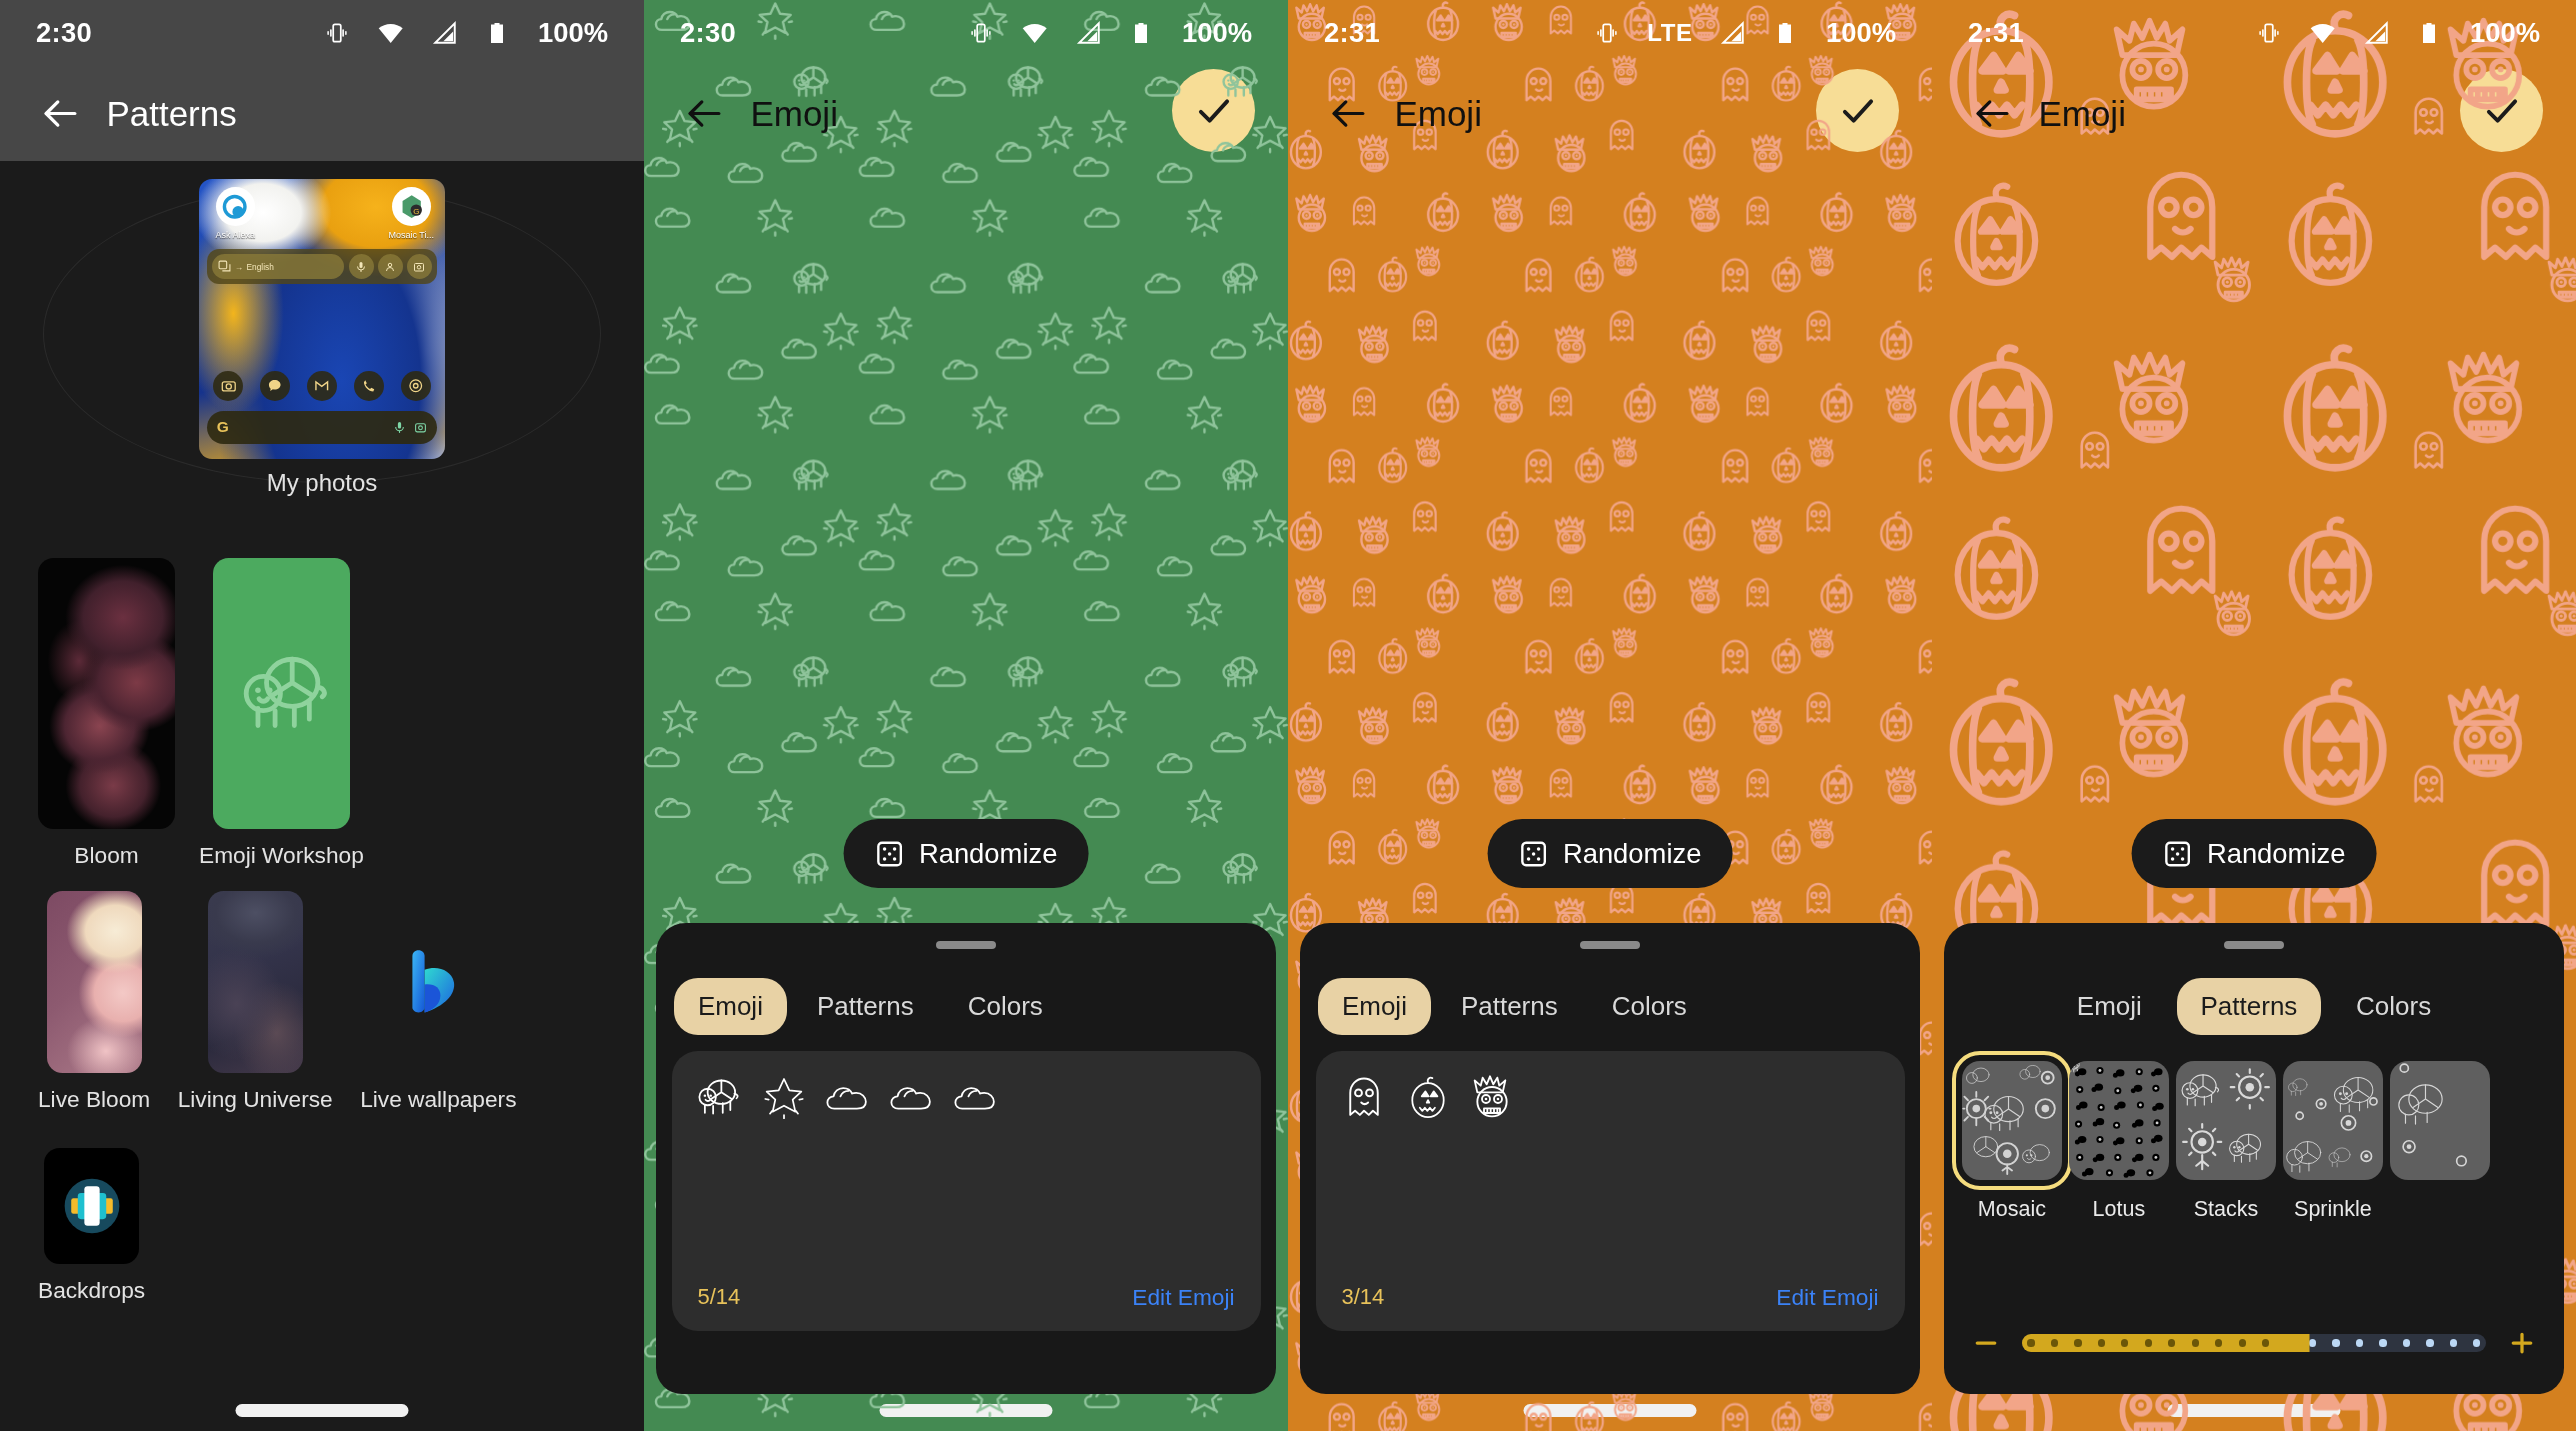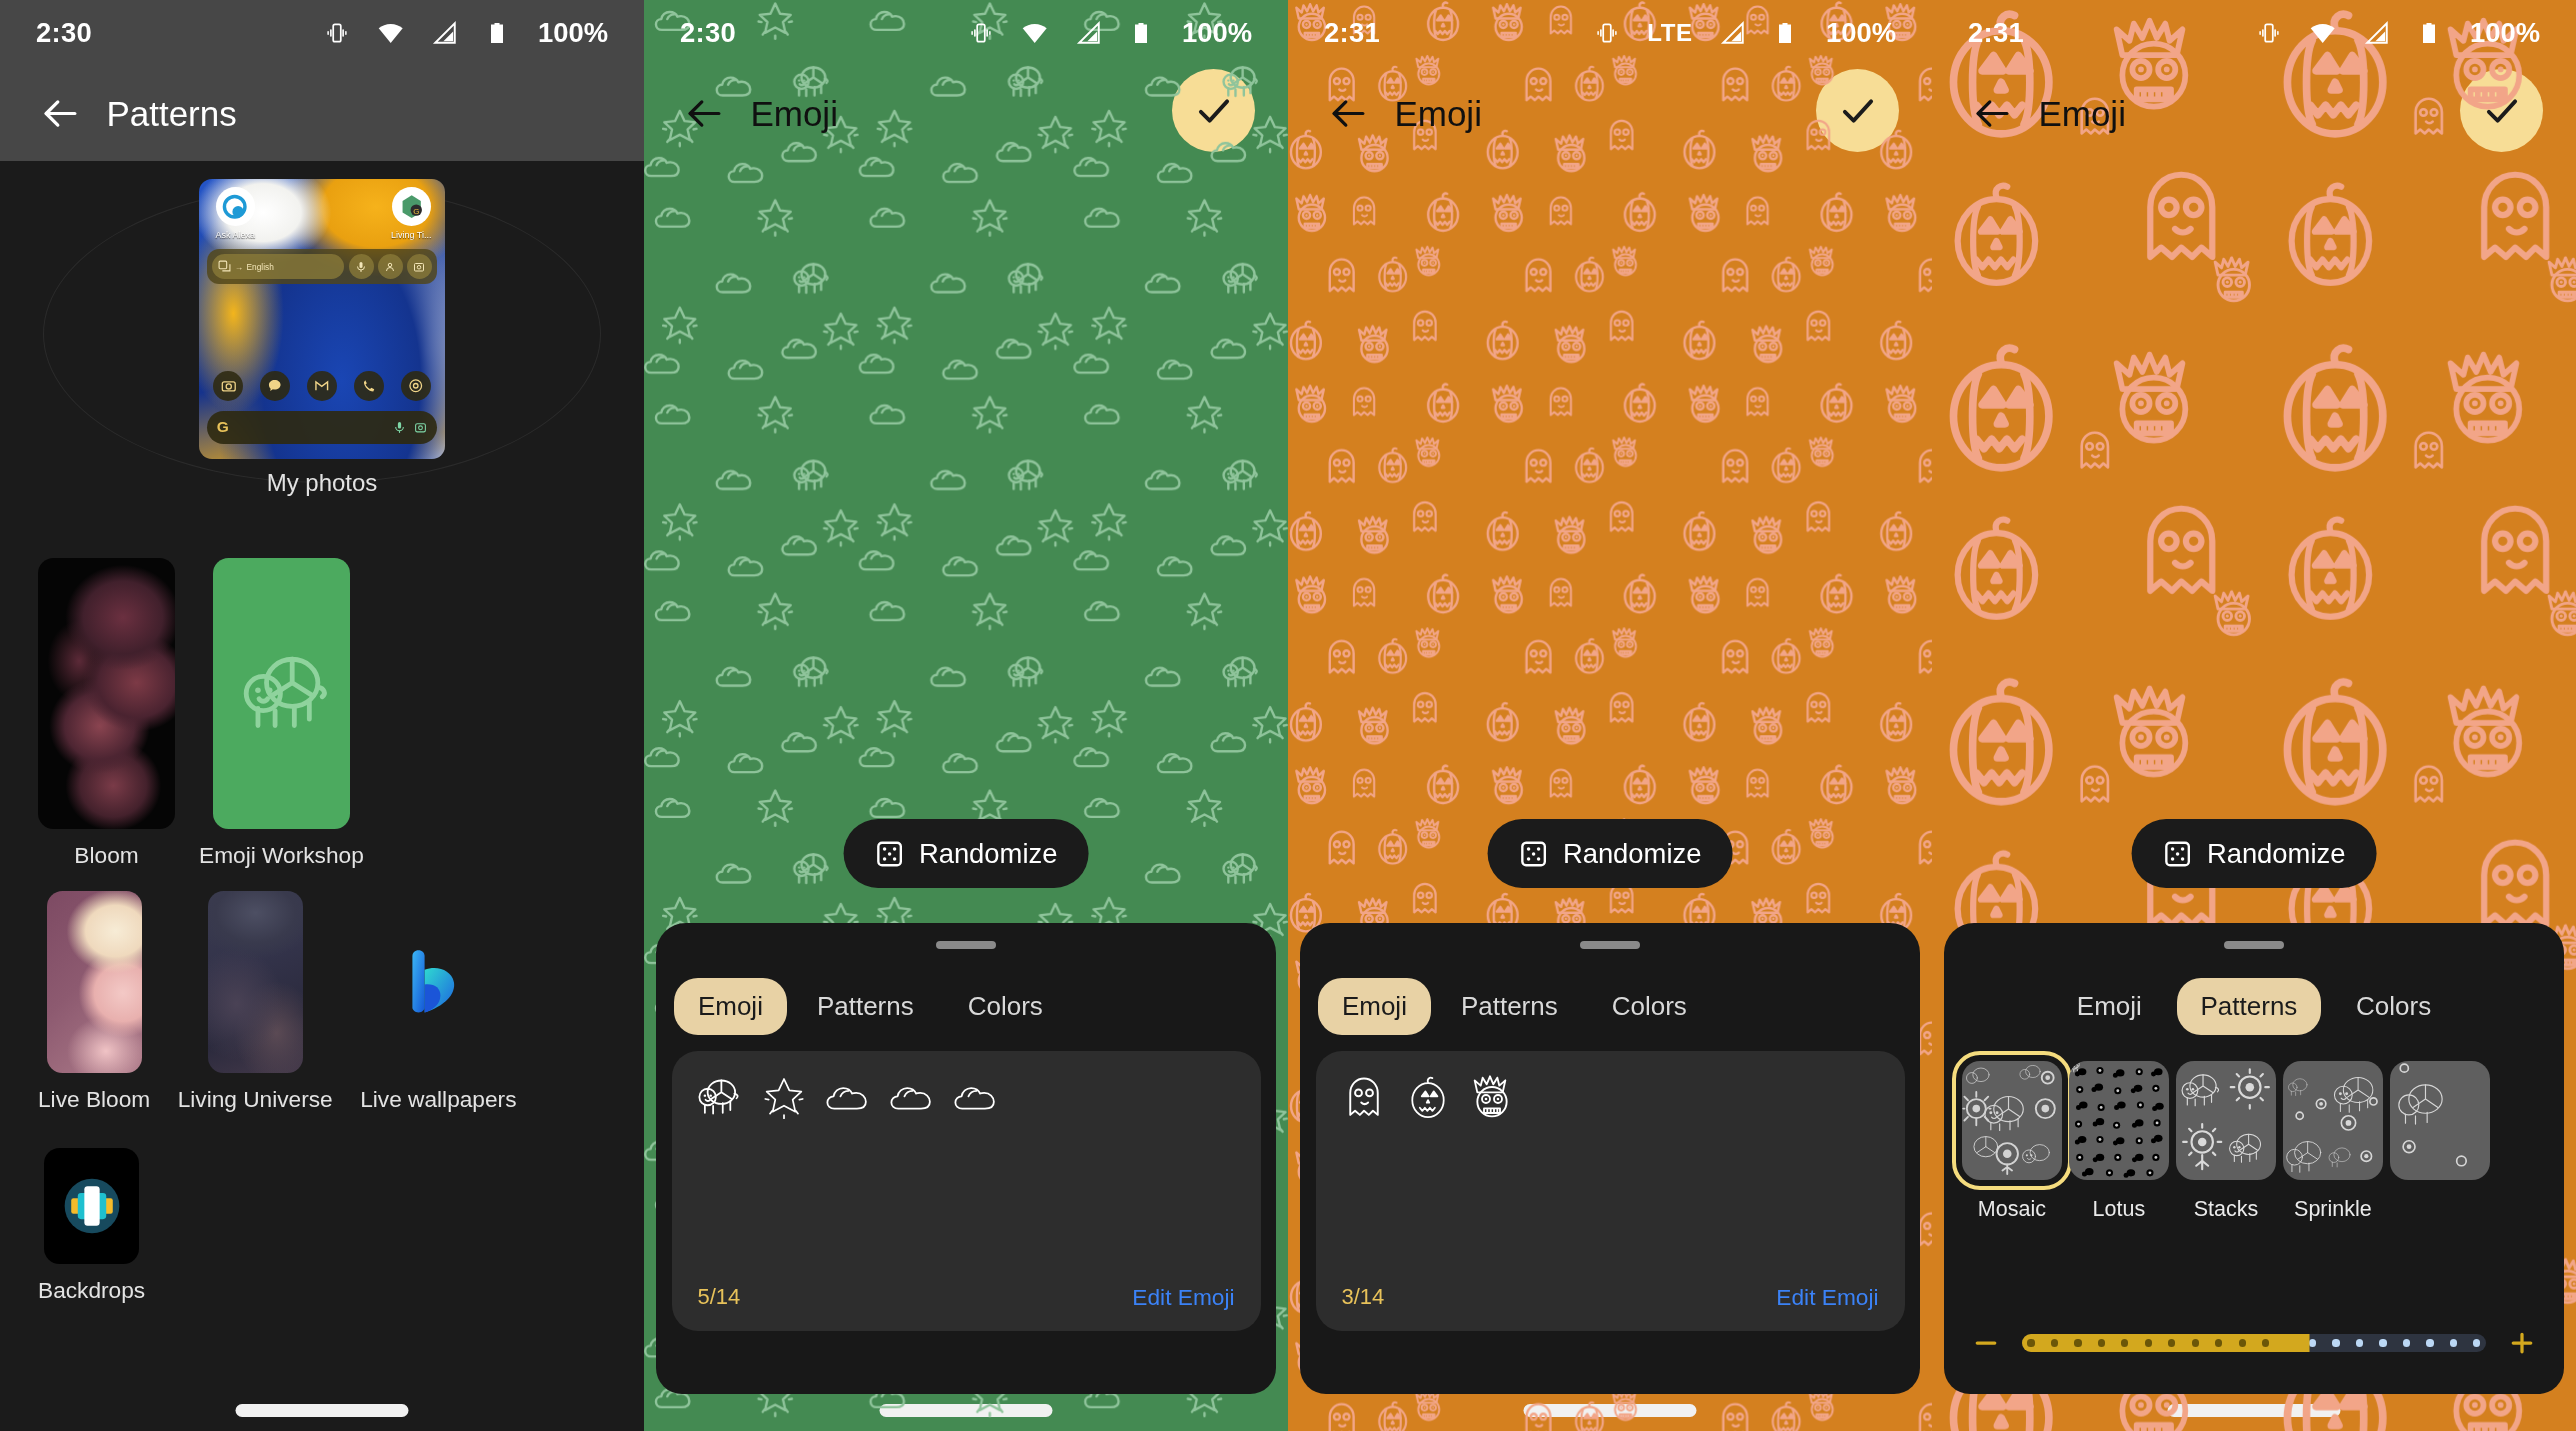--- a/index.html
+++ b/index.html
@@ -211,21 +211,21 @@
         <div class="lbl">Ask Alexa</div>
       </div>
       <div class="hero-app" style="right:8.3px">
         <div class="bub">
           <svg width="27.4" height="27.4" viewBox="0 0 24 24">
                 <path d="M12 2 20 7v10l-8 5-8-5V7z" fill="#4a9a6a"></path>
                 <circle cx="16" cy="15" r="5" fill="#2b2b2b"></circle>
                 <text x="16" y="18" font-size="7" fill="#f0c040" text-anchor="middle" font-family="Liberation Sans">G</text>
               </svg>
         </div>
-        <div class="lbl">Living Ti...</div>
+        <div class="lbl">Mosaic Ti...</div>
       </div>
 
       <div class="hero-widget">
         <div class="hw-pill">
           <svg width="13" height="13" viewBox="0 0 24 24" fill="none" stroke="#f3e6b8" stroke-width="2">
                 <rect x="2" y="2" width="14" height="14" rx="2"></rect>
                 <path d="M8 20h14V8"></path>
               </svg>
           <span class="hw-txt">→</span>
           <span class="hw-txt">English</span>

